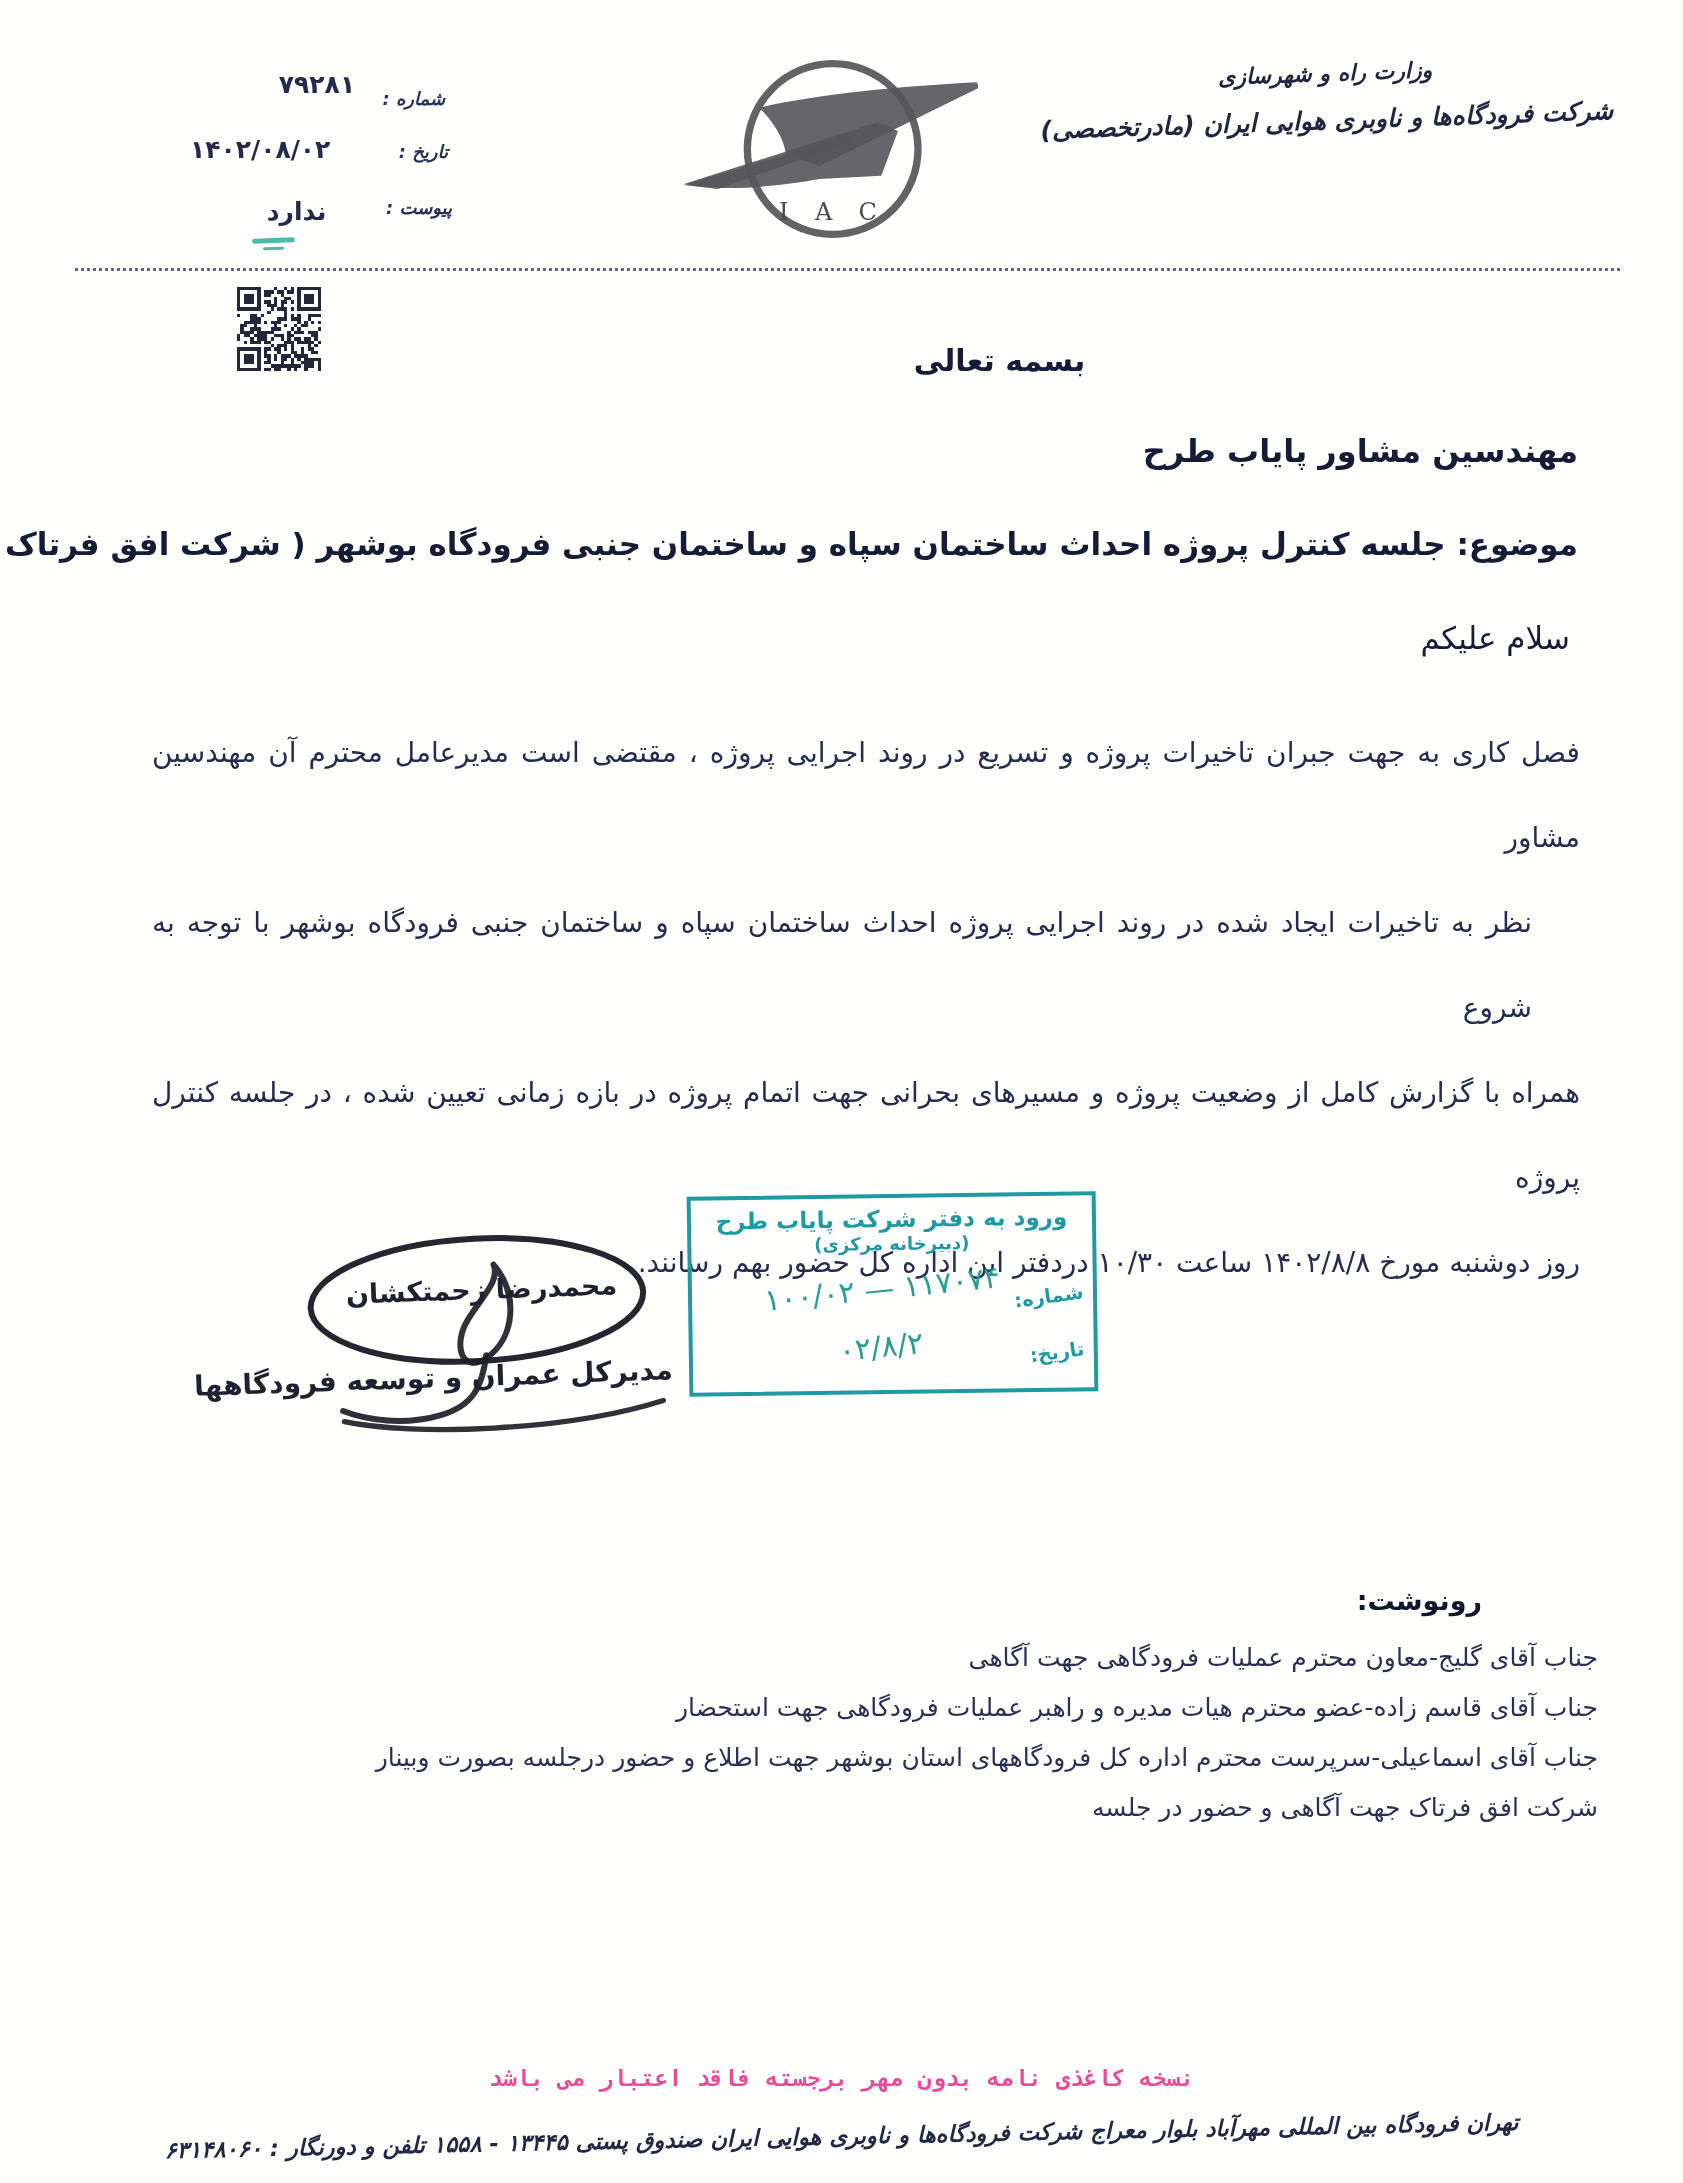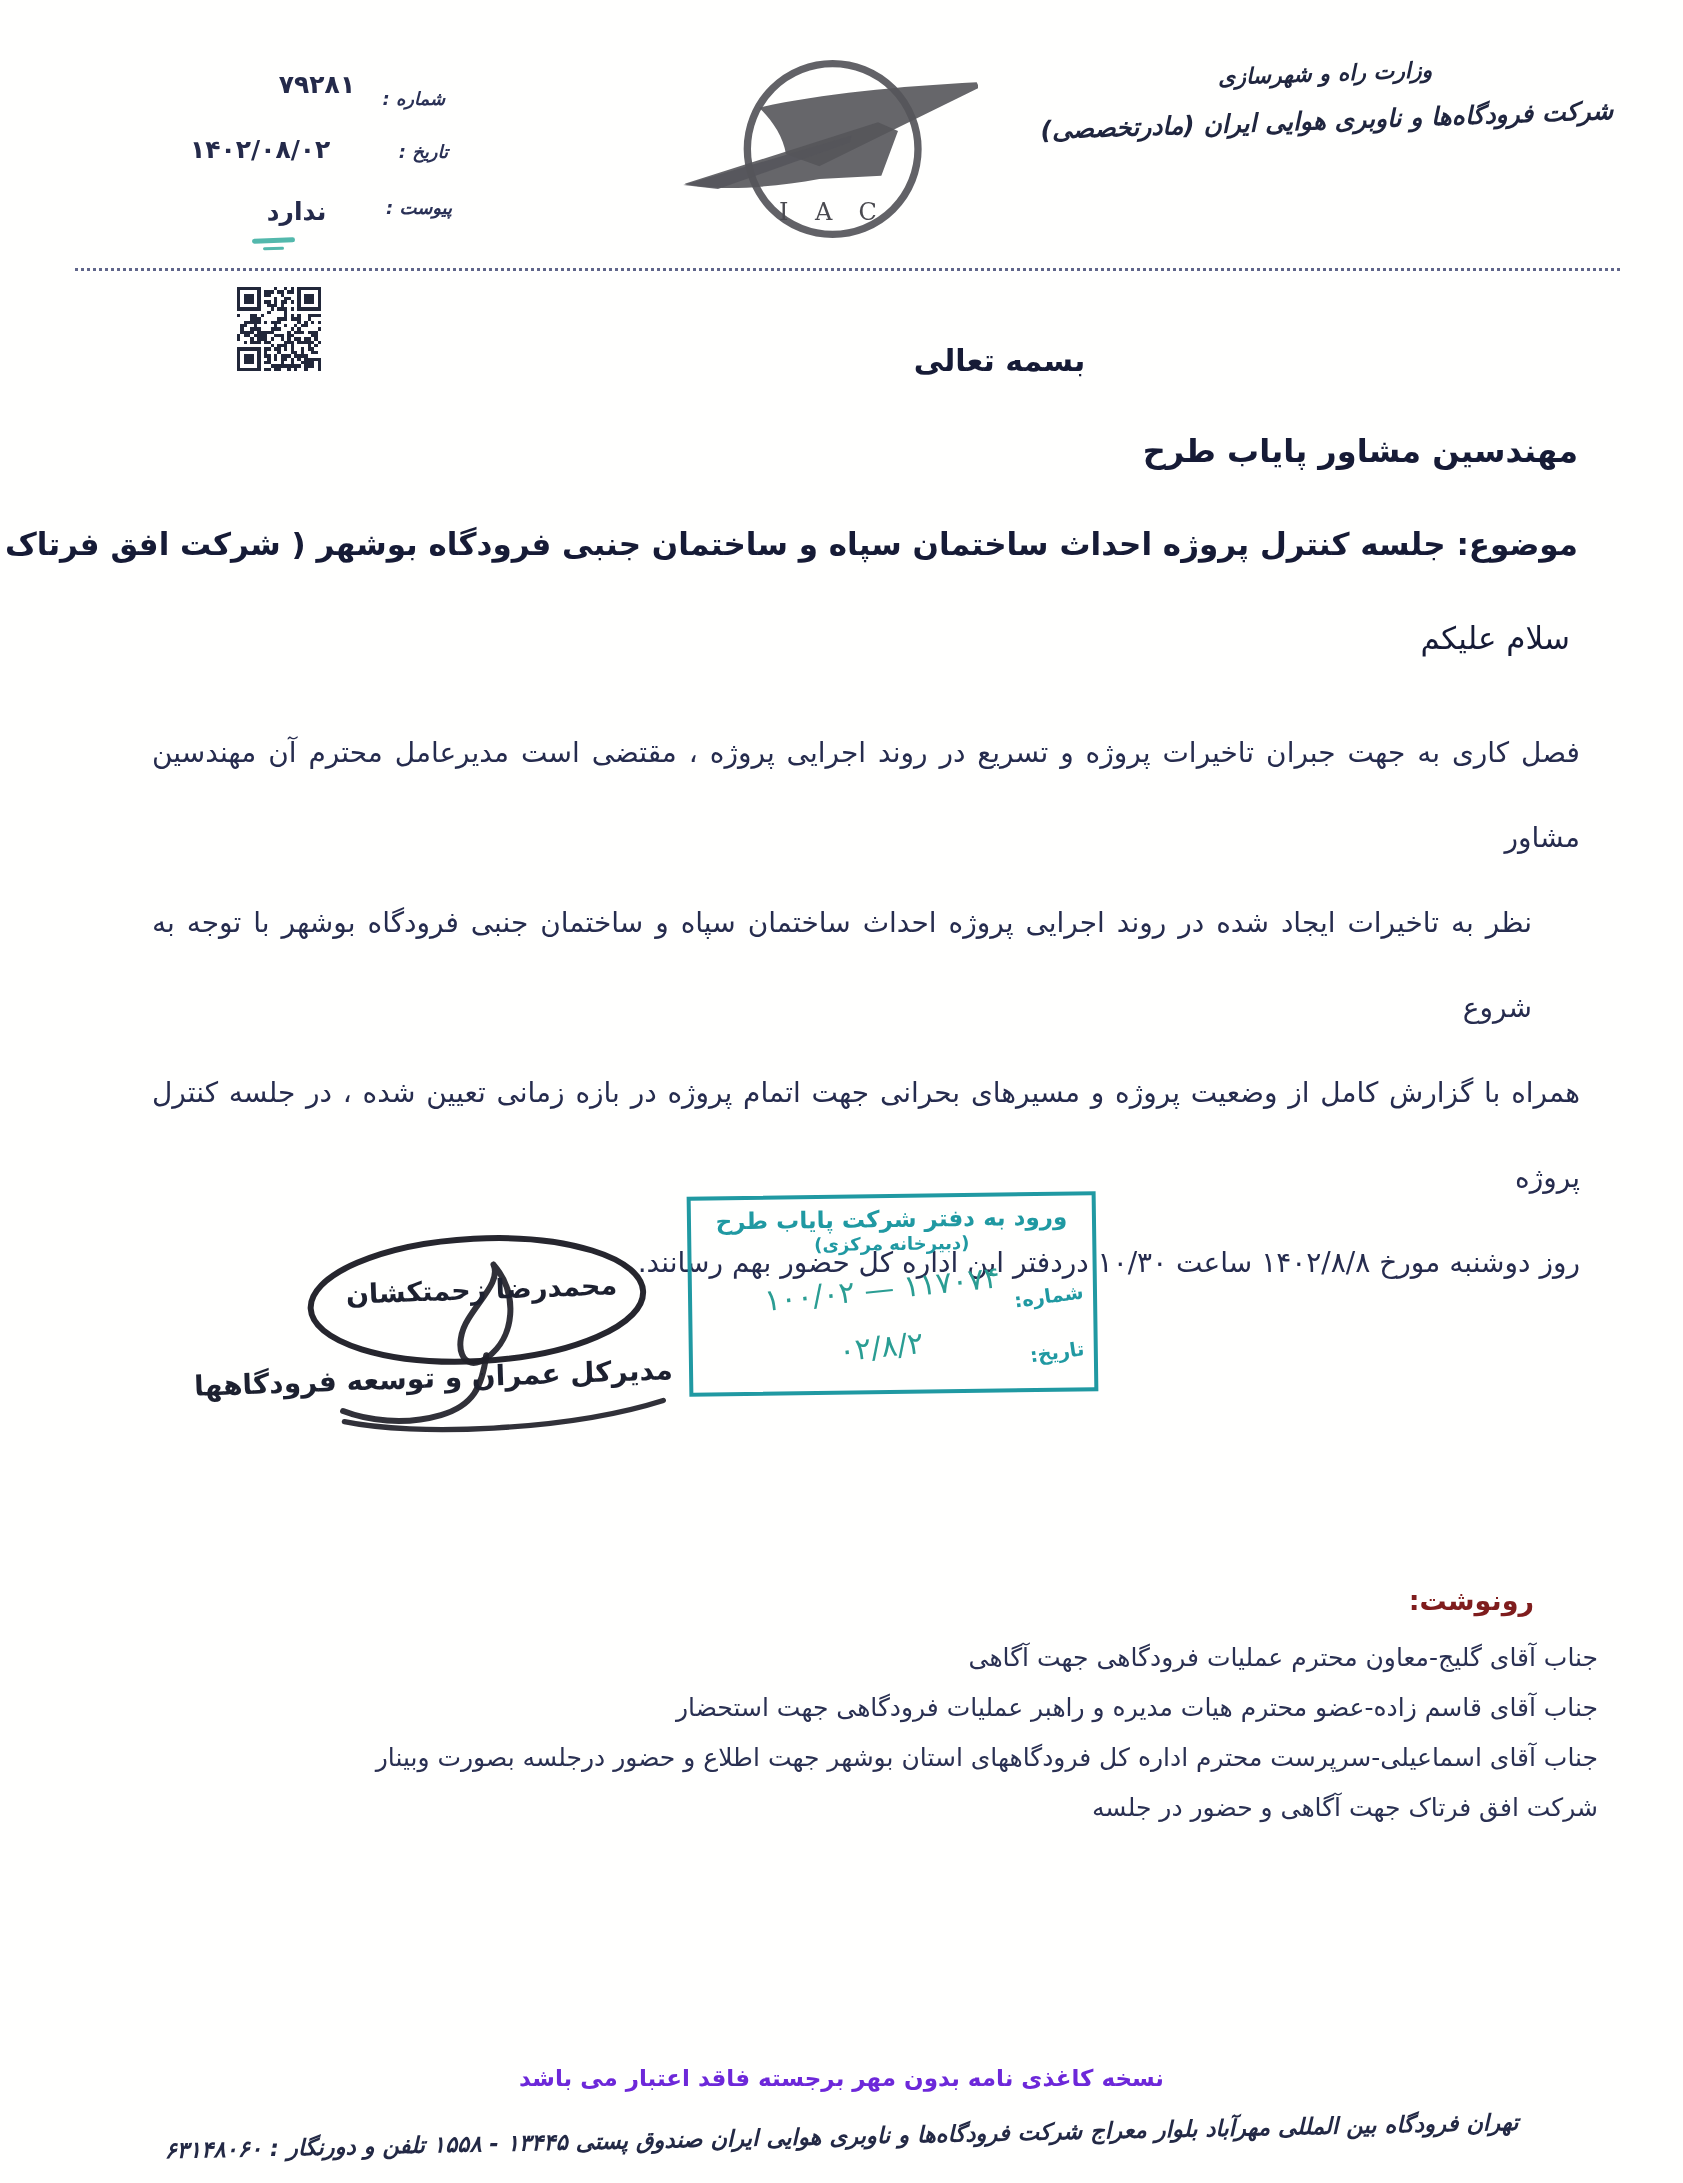--- a/index.html
+++ b/index.html
@@ -69,28 +69,28 @@
   .stamp-line1 { margin-top:8px; text-align:center; font-size:23px; font-weight:bold; }
   .stamp-line2 { text-align:center; font-size:18px; font-weight:bold; margin-top:1.3px; }
   .stamp-label { position:absolute; font-size:19.3px; font-weight:bold; transform:rotate(-7deg); }
   .stamp-hand  {
     position:absolute; font-size:30px; color:#2a9d93; letter-spacing:2.7px;
     transform:rotate(-5deg); white-space:nowrap; direction:ltr; font-weight:500;
   }
 
   
   .cc-block { right:85px; top:1585px; width:1519px; text-align:right; color:#2a3052; }
-  .cc-label { font-size:27px; font-weight:bold; color:#7f1d1d; margin-left:0;
-              margin-right:64px; margin-bottom:17.3px; }
+  .cc-label { font-size:27px; font-weight:bold; color:#0f172a; margin-left:0;
+              margin-right:116px; margin-bottom:17.3px; }
   .cc-item  { font-size:25px; line-height:50px; white-space:nowrap; }
 
   
   .footer-note {
     left:0; top:2065px; width:1683px; text-align:center;
-    font-size:23px; font-weight:bold; color:#6d28d9;
+    font-size:23px; font-weight:bold; color:#ec4899;font-family:Liberation Mono, monospace;
   }
   .footer-address {
     left:0; top:2123px; width:1683px; text-align:center;
     font-size:22.7px; font-weight:bold; font-style:italic; color:#232945;
     transform:rotate(-1.2deg); white-space:nowrap;
   }
 
   svg text { font-family:"DejaVu Serif", serif; }
 </style>
 </head>

